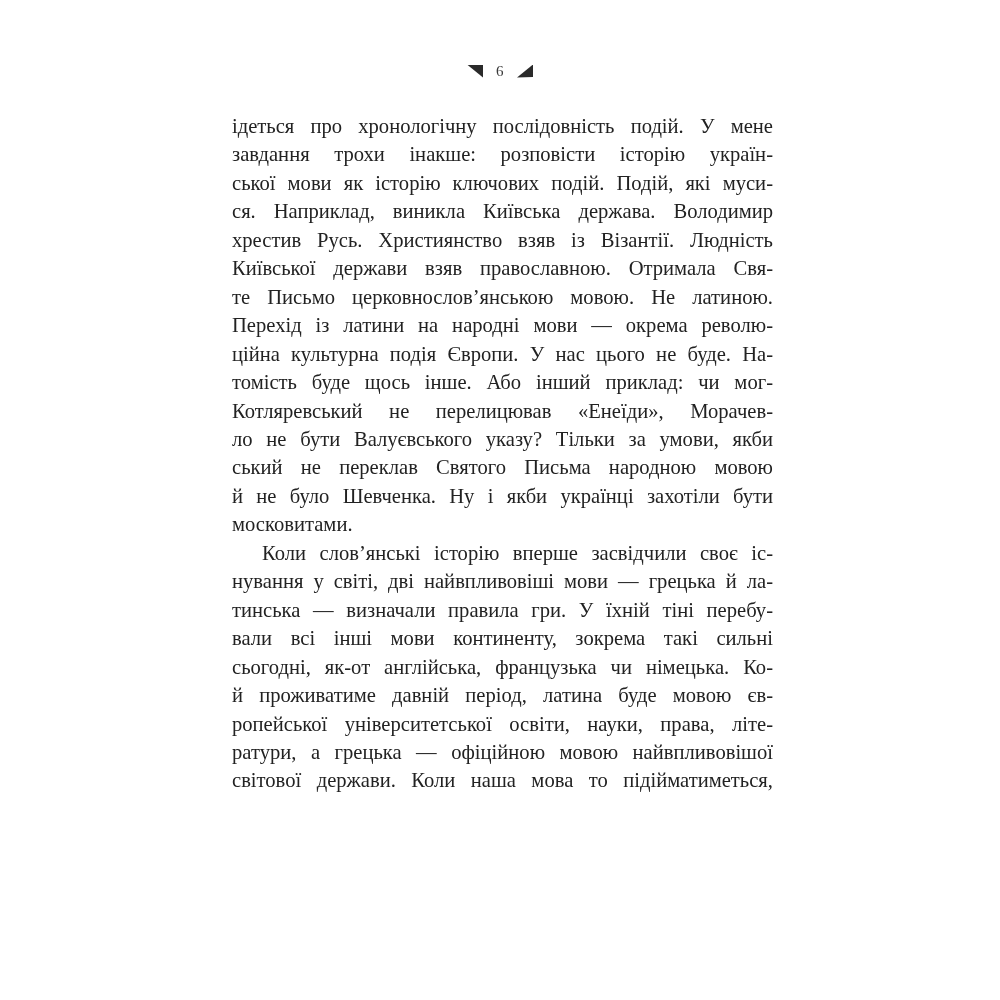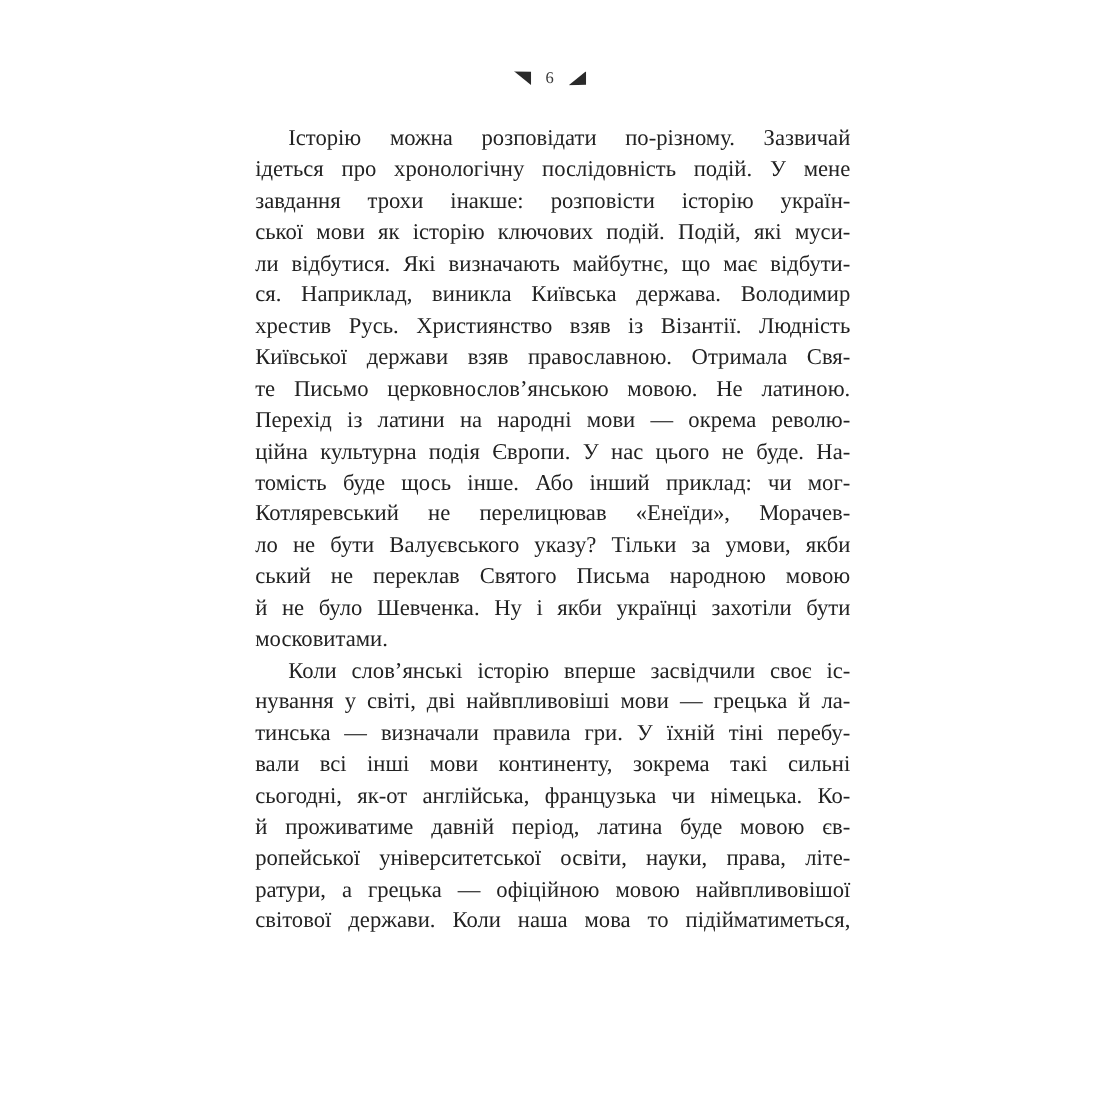--- a/index.html
+++ b/index.html
@@ -77,25 +77,23 @@
 <div class="page">
 
   <div class="page-header">
     <span class="tri tri-left"></span>
     <span class="page-number">6</span>
     <span class="tri tri-right"></span>
   </div>
 
   <div class="text-block">
       <div class="para">
-        <div class="line indent">Історію можна розповідати по-різному. Зазвичай</div>
         <div class="line">ідеться про хронологічну послідовність подій. У мене</div>
         <div class="line">завдання трохи інакше: розповісти історію україн-</div>
         <div class="line">ської мови як історію ключових подій. Подій, які муси-</div>
-        <div class="line">ли відбутися. Які визначають майбутнє, що має відбути-</div>
         <div class="line">ся. Наприклад, виникла Київська держава. Володимир</div>
         <div class="line">хрестив Русь. Християнство взяв із Візантії. Людність</div>
         <div class="line">Київської держави взяв православною. Отримала Свя-</div>
         <div class="line">те Письмо церковнослов’янською мовою. Не латиною.</div>
         <div class="line">Перехід із латини на народні мови — окрема револю-</div>
         <div class="line">ційна культурна подія Європи. У нас цього не буде. На-</div>
         <div class="line">томість буде щось інше. Або інший приклад: чи мог-</div>
         <div class="line">Котляревський не перелицював «Енеїди», Морачев-</div>
         <div class="line">ло не бути Валуєвського указу? Тільки за умови, якби</div>
         <div class="line">ський не переклав Святого Письма народною мовою</div>

